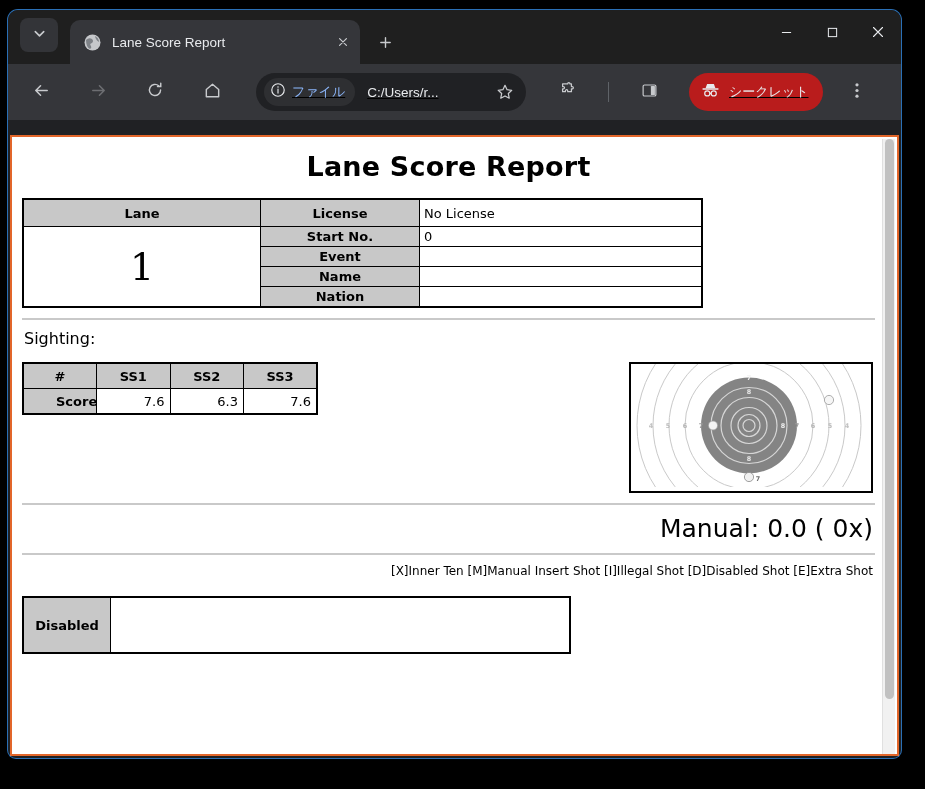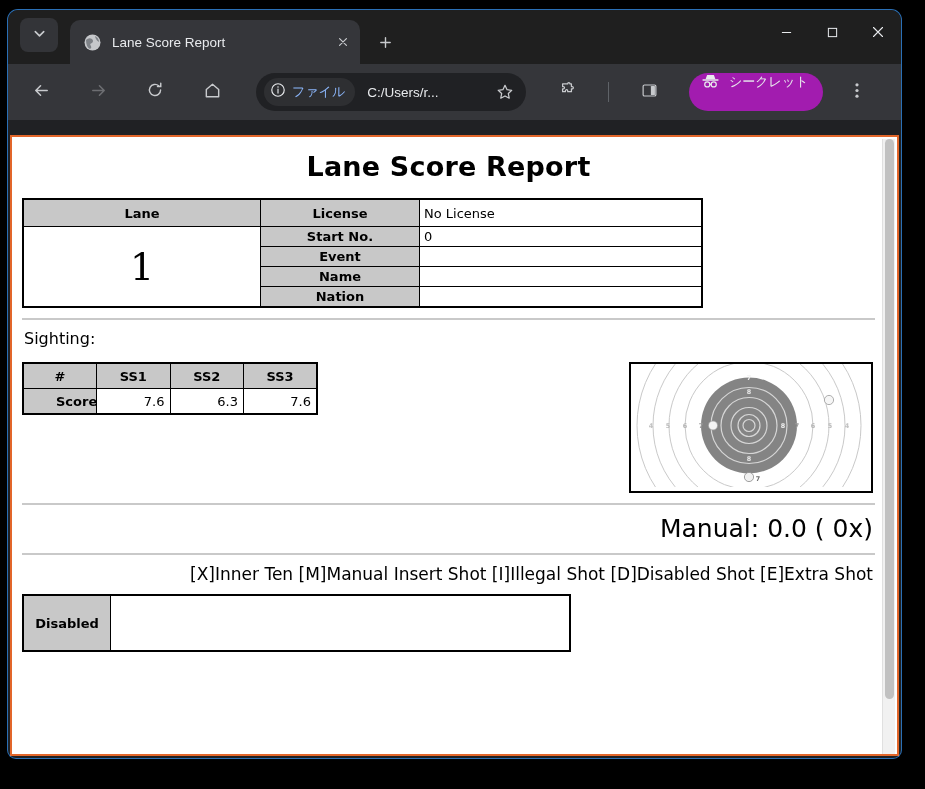--- a/index.html
+++ b/index.html
@@ -12,20 +12,21 @@
 
   
   #browser-window {
     position: absolute;
     left: 8px; top: 10px;
     width: 893px; height: 748px;
     background: #202124;
     border-radius: 10px 10px 8px 8px;
     box-shadow: 0 0 0 1px #2a6fb5;
     overflow: hidden;
+    text-decoration: underline;
   }
 
   
   #tab-strip {
     position: relative;
     height: 54px;
     background: #1f1f1f;
   }
   #tab-search-button {
     position: absolute; left: 12px; top: 8px;
@@ -152,24 +153,24 @@
     display: flex; align-items: center; justify-content: center;
     cursor: pointer;
   }
   .tb-divider {
     width: 1px; height: 20px;
     background: #5f6368;
     margin: 0 6px;
     flex: 0 0 1px;
   }
   #incognito-chip {
-    display: flex; 
+    display: flex; align-items: center;
     height: 38px;
     border-radius: 19px;
-    background: #a21caf;
+    background: #b91c1c;
     padding: 0 14px 0 11px;
     margin-left: 6px;
     flex: 0 0 auto;
     cursor: pointer;
   }
   #incognito-label {
     color: #e8eaed;
     font-size: 13px;
     margin-left: 8px;
     white-space: nowrap;
@@ -284,22 +285,22 @@
   }
 
   #total-line {
     text-align: right;
     font-size: 25px;
     margin: 4px 2px 2px 0;
   }
 
   #legend-line {
     text-align: right;
-    font-size: 17px;
-    margin: 4px 2px 10px 0;
+    font-size: 12px;
+    margin: 4px 2px 18px 0;
   }
 
   
   #signature-table { table-layout: fixed; }
   #signature-label-cell {
     background: #c8c8c8;
     font-weight: bold;
     text-align: center;
     width: 78px;
     height: 50px;

